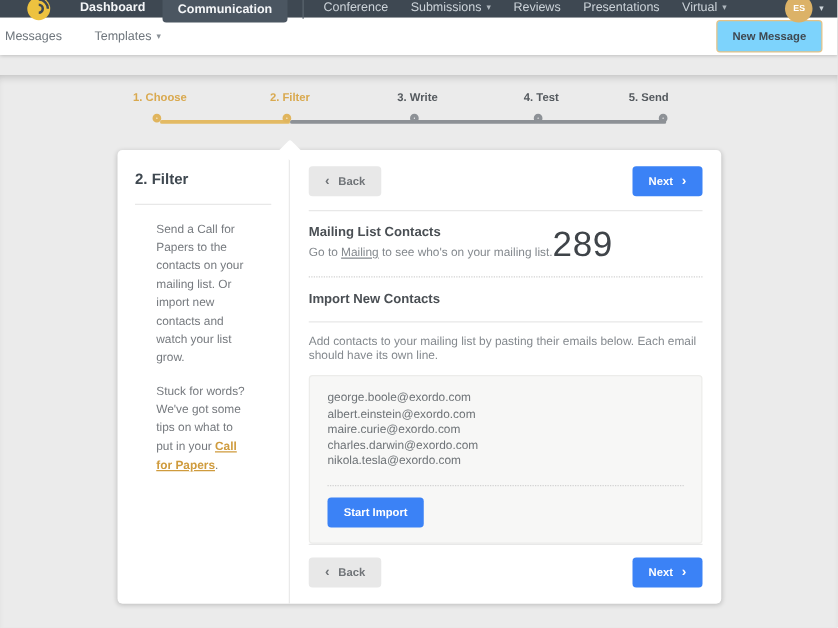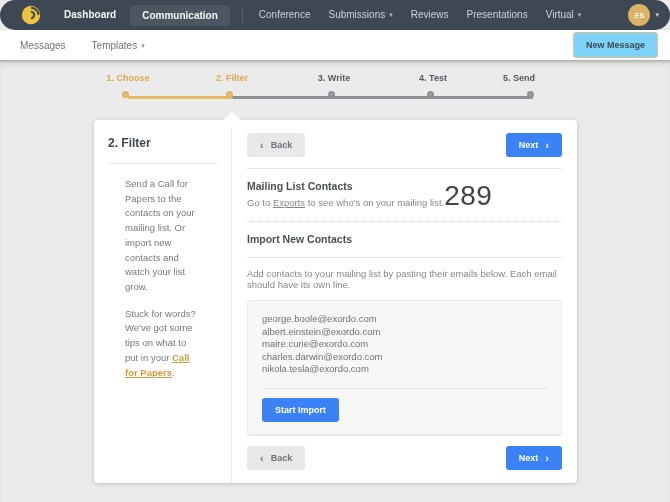--- a/index.html
+++ b/index.html
@@ -1,32 +1,32 @@
 <!DOCTYPE html>
 <html><head>
 <meta charset="utf-8">
 <style>
   * { box-sizing: border-box; }
   body { margin:0; font-family:"Liberation Sans", sans-serif; background:#ccc; }
   .screen { width:670px; height:502px; position:relative; overflow:hidden; background:#ebebeb; margin:0 auto; }
 
   
-  .navbar { height:30px; background:#3e4852; display:flex; align-items:center; position:relative; z-index:4;border-radius:15px; }
+  .navbar { height:14px; background:#3e4852; display:flex; align-items:center; position:relative; z-index:4; }
   .logo { width:22px; height:22px; margin:0 13px 0 20px; flex:0 0 auto; }
   .nav-item { color:#ccd3d9; font-size:10px; padding:0 9px; line-height:30px; white-space:nowrap; }
   .nav-item.bold { font-weight:bold; color:#f4f6f8; }
   .nav-item.active { background:#4b5661; border-radius:3px; line-height:21px; padding:0 12px; margin:0 5px; }
   .nav-divider { width:1px; height:15px; background:#5a646e; margin:0 7px; }
   .caret { font-size:7px; margin-left:4px; color:#aeb6bd; vertical-align:1px; }
   .avatar-wrap { margin-left:auto; display:flex; align-items:center; margin-right:11px; }
   .avatar { width:22px; height:22px; border-radius:50%; background:#dcb267; color:#fff; font-size:7px; font-weight:bold; display:flex; align-items:center; justify-content:center; letter-spacing:.3px; }
   .avatar-caret { color:#cfd6dc; font-size:7px; margin-left:5px; }
 
   
-  .subnav { height:30px; background:#fff; display:flex; align-items:center; padding:0 12px 0 20px; position:relative; z-index:3; box-shadow:0 1px 3px rgba(0,0,0,0.22); }
+  .subnav { height:30px; background:#fff; display:flex; align-items:center; padding:0 12px 0 4px; position:relative; z-index:3; box-shadow:0 1px 3px rgba(0,0,0,0.22); }
   .subnav-item { font-size:10px; color:#6e757c; margin-right:26px; }
   .btn-newmsg { margin-left:auto; background:#7dd3fc; border:1px solid #e4c286; border-radius:3px; color:#3f4850; font-size:9px; font-weight:bold; padding:7px 12px; font-family:inherit; }
 
   
   .content { position:absolute; top:60px; left:0; width:670px; height:442px; background:#ebebeb; box-shadow:inset 0 5px 7px -4px rgba(0,0,0,0.22); }
 
   
   .step-label { position:absolute; top:13px; width:84px; text-align:center; font-size:9px; font-weight:bold; }
   .step-label.done { color:#d9a94f; }
   .step-label.todo { color:#54595e; }
@@ -142,21 +142,21 @@
               <span>Next</span>
               <span class="chev">›</span>
             </button>
         </div>
 
         <hr class="hr">
 
         <div class="mailing">
           <div>
             <h3>Mailing List Contacts</h3>
-            <div class="sub"><span>Go to </span><span class="u-link">Exports</span><span> to see who's on your mailing list.</span></div>
+            <div class="sub"><span>Go to </span><span class="u-link">Mailing</span><span> to see who's on your mailing list.</span></div>
           </div>
           <div class="count">289</div>
         </div>
 
         <hr class="hr-dotted">
 
         <h3>Import New Contacts</h3>
         <hr class="hr import-hr">
         <div class="instructions">Add contacts to your mailing list by pasting their emails below. Each email should have its own line.</div>
 

